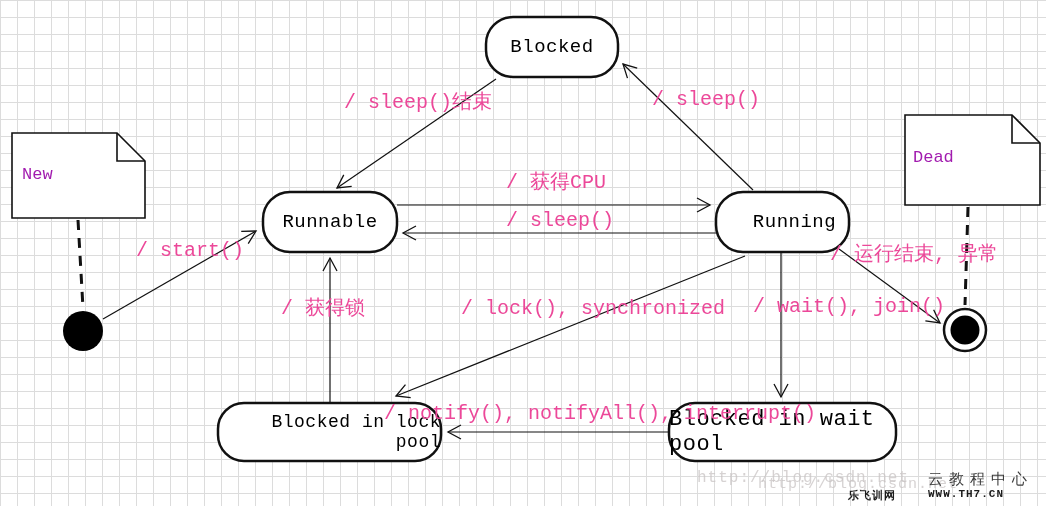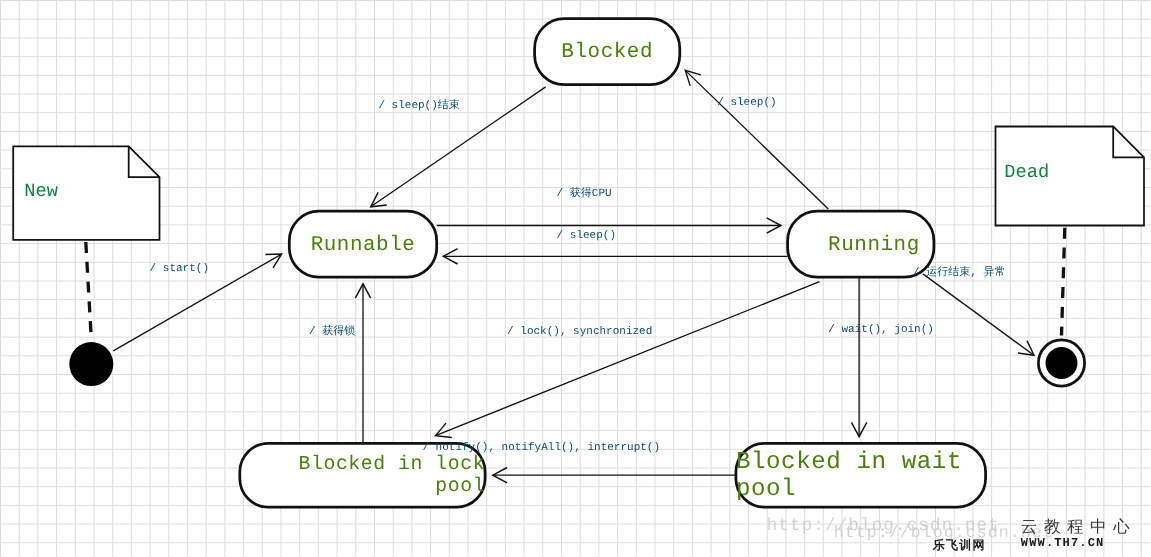--- a/index.html
+++ b/index.html
@@ -7,26 +7,26 @@
     width:1046px;height:506px;position:relative;overflow:hidden;
     background-color:#ffffff;
     background-image:
       linear-gradient(to right,#dcdcdc 1px,transparent 1px),
       linear-gradient(to bottom,#dcdcdc 1px,transparent 1px);
     background-size:17px 17px;
     font-family:"Liberation Mono","DejaVu Sans Mono",monospace;
     color:#1a1a1a;
   }
   svg.layer{position:absolute;left:0;top:0;width:1046px;height:506px;}
-  .lbl{position:absolute;white-space:nowrap;font-size:10px;color:#0c4a6e;}
+  .lbl{position:absolute;white-space:nowrap;font-size:20px;color:#ec4899;}
   .state-label{
     position:absolute;display:flex;align-items:center;justify-content:center;
-    font-size:19px;letter-spacing:0.5px;color:#4d7c0f;border-radius:25px;
+    font-size:19px;letter-spacing:0.5px;color:#000000;border-radius:25px;
   }
-  .note-label{position:absolute;font-size:17px;color:#15803d;}
+  .note-label{position:absolute;font-size:17px;color:#a21caf;}
   .wm-url{position:absolute;font-size:16px;color:#c9c4c4;opacity:0.75;letter-spacing:1px;}
   .wm-site{position:absolute;font-size:15px;font-weight:normal;color:#3a3a3a;letter-spacing:6px;}
   .wm-logo{position:absolute;font-size:11px;font-weight:bold;color:#1b1b1b;letter-spacing:1px;}
 </style>
 </head>
 <body>
 
 <svg class="layer" viewBox="0 0 1046 506">
   <defs>
     <marker id="arrow" markerUnits="userSpaceOnUse" markerWidth="20" markerHeight="20" refX="15" refY="9" orient="auto">

